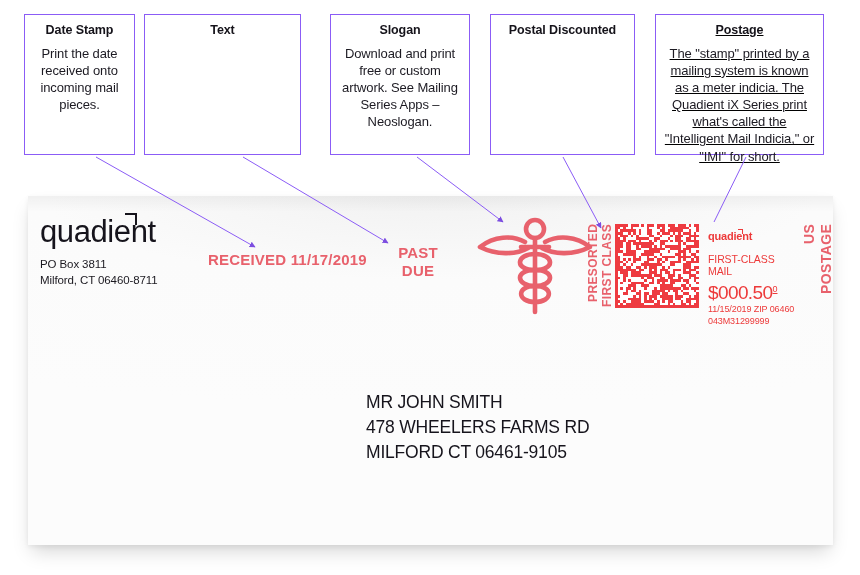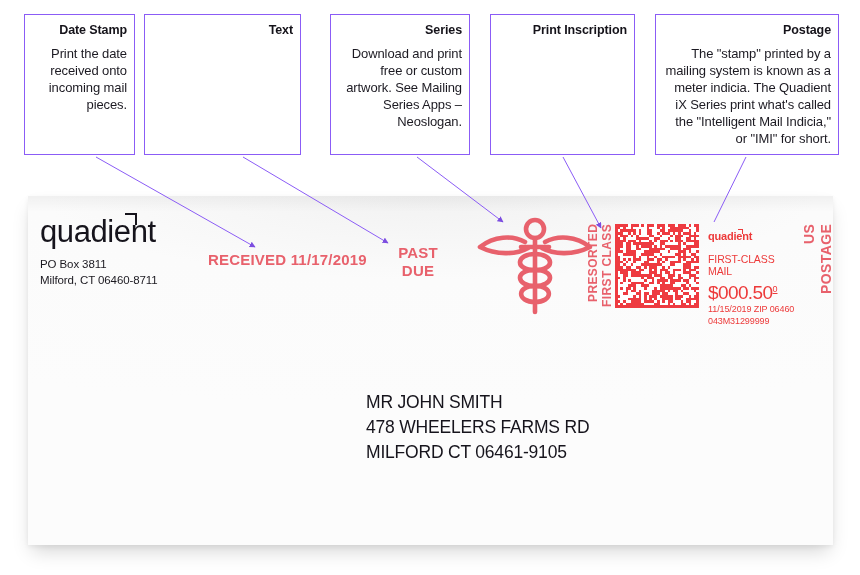--- a/index.html
+++ b/index.html
@@ -16,21 +16,21 @@
     -webkit-font-smoothing: antialiased;
   }
 
   
   .callout {
     position: absolute;
     box-sizing: border-box;
     border: 1.5px solid #8B5CF6;
     background: #ffffff;
     padding: 8px 7px 6px 7px;
-    text-align: right;
+    text-align: center;
     z-index: 5;
   }
   .callout-title {
     font-size: 12.5px;
     font-weight: bold;
     color: #15131a;
     line-height: 1.25;
     margin-bottom: 6px;
     letter-spacing: -0.1px;
   }
@@ -38,21 +38,21 @@
     font-size: 13px;
     color: #1c1a22;
     line-height: 1.32;
     letter-spacing: -0.1px;
   }
 
   #callout-0 { left: 24px;  top: 14px; width: 111px; height: 141px; }
   #callout-1 { left: 144px; top: 14px; width: 157px; height: 141px; }
   #callout-2 { left: 330px; top: 14px; width: 140px; height: 141px; }
   #callout-3 { left: 490px; top: 14px; width: 145px; height: 141px; }
-  #callout-4 { left: 655px; top: 14px; width: 184px; height: 141px; }
+  #callout-4 { left: 655px; top: 14px; width: 169px; height: 141px; text-decoration: underline; }
 
   
   #connectors {
     position: absolute;
     left: 0; top: 0;
     width: 860px; height: 575px;
     z-index: 6;
     pointer-events: none;
   }
 
@@ -237,26 +237,26 @@
 <div class="callout" id="callout-0">
   <div class="callout-title">Date Stamp</div>
   <div class="callout-body">Print the date received onto incoming mail pieces.</div>
 </div>
 
 <div class="callout" id="callout-1">
   <div class="callout-title">Text</div>
 </div>
 
 <div class="callout" id="callout-2">
-  <div class="callout-title">Series</div>
+  <div class="callout-title">Slogan</div>
   <div class="callout-body">Download and print free or custom artwork. See Mailing Series Apps – Neoslogan.</div>
 </div>
 
 <div class="callout" id="callout-3">
-  <div class="callout-title">Print Inscription</div>
+  <div class="callout-title">Postal Discounted</div>
 </div>
 
 <div class="callout" id="callout-4">
   <div class="callout-title">Postage</div>
   <div class="callout-body">The "stamp" printed by a mailing system is known as a meter indicia. The Quadient iX Series print what's called the "Intelligent Mail Indicia," or "IMI" for short.</div>
 </div>
 
 <svg id="connectors" viewBox="0 0 860 575">
   <defs>
     <marker id="arrowhead" markerWidth="7" markerHeight="7" refX="5.4" refY="3" orient="auto">

